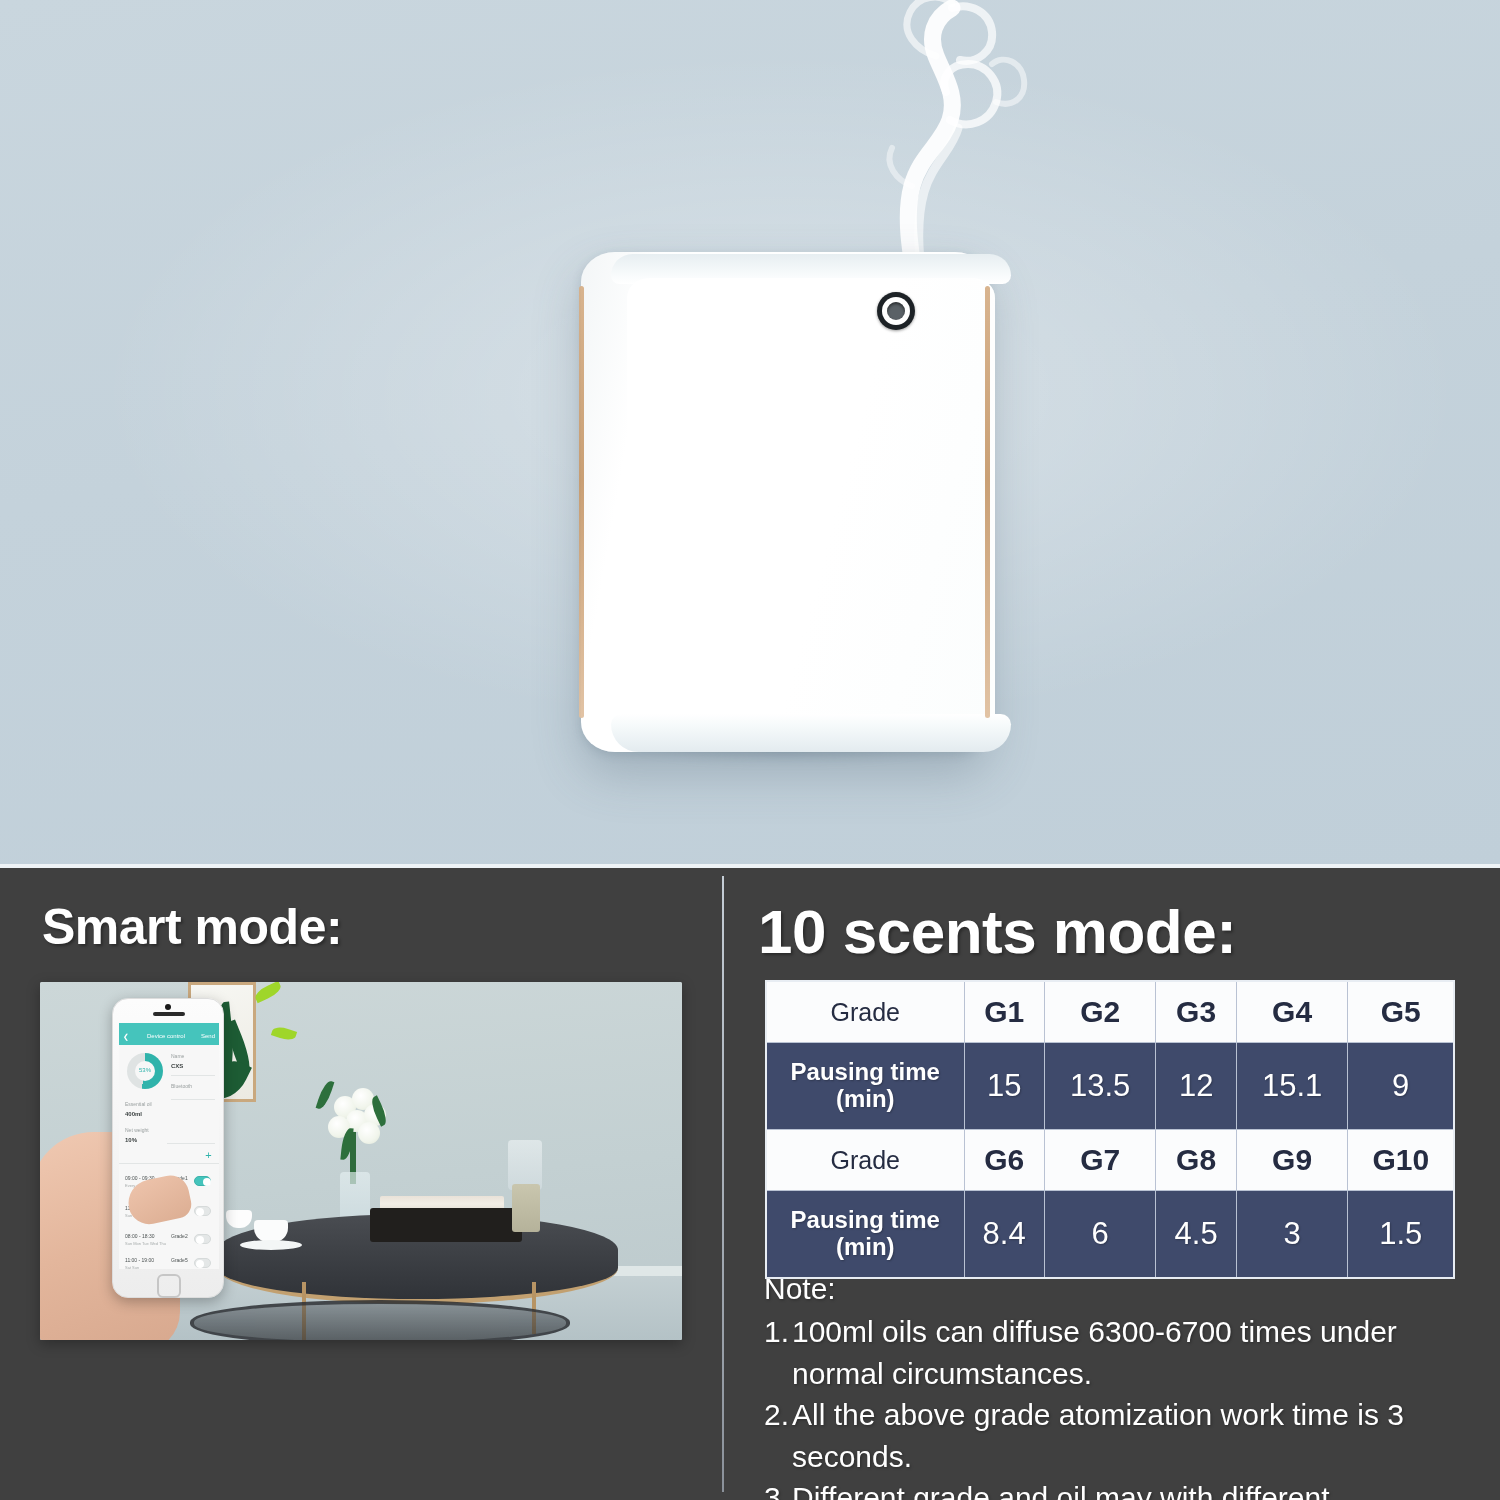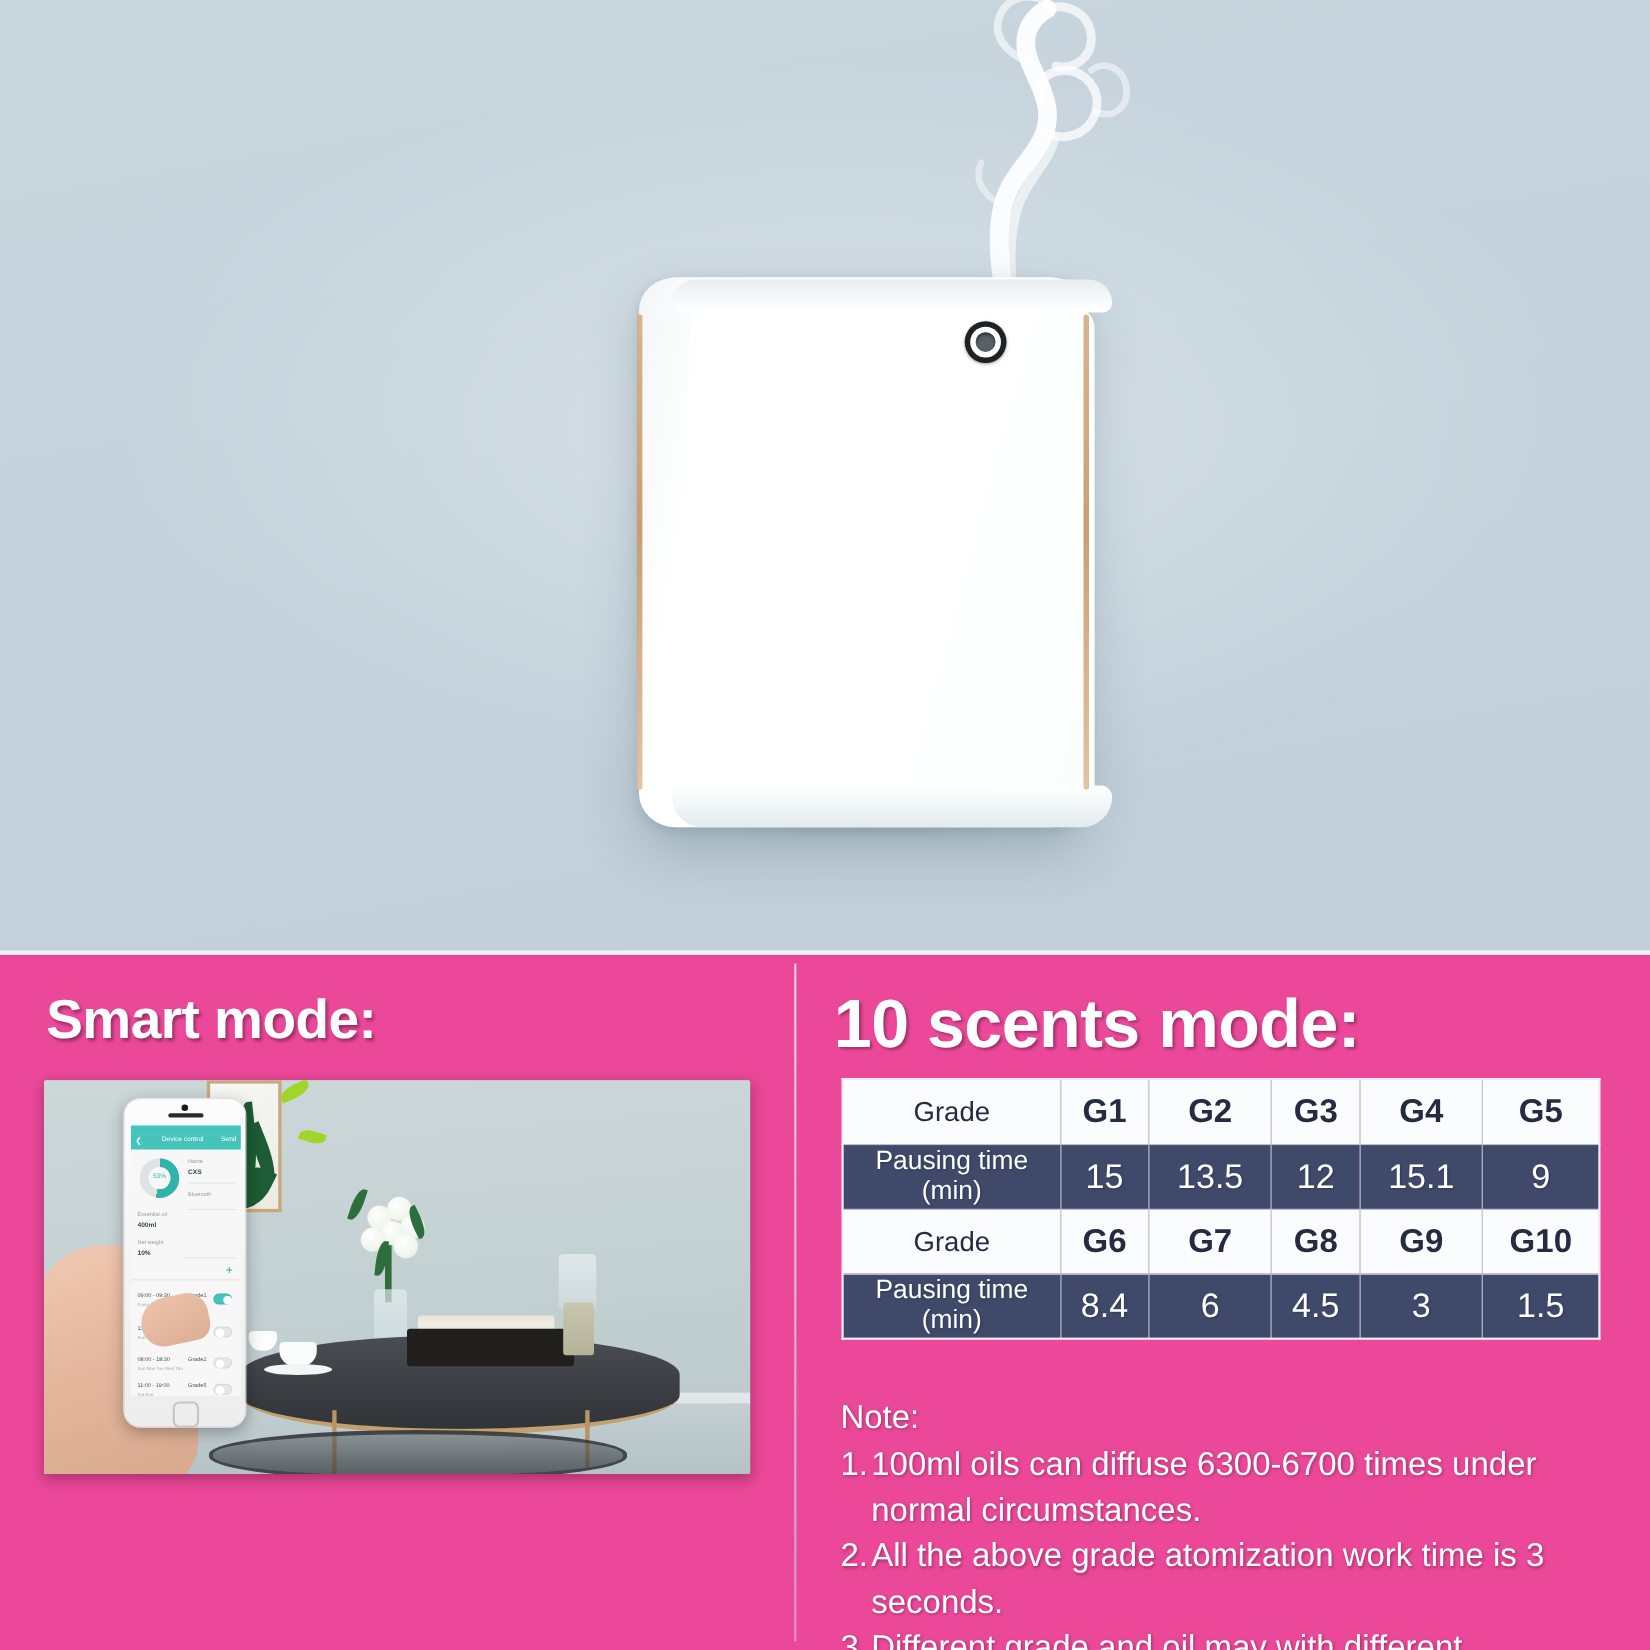--- a/index.html
+++ b/index.html
@@ -78,21 +78,21 @@
     filter:blur(5px);
   }
 
   
   .mist { position:absolute; left:800px; top:-20px; width:300px; height:320px; }
   .mist svg { width:100%; height:100%; }
 
   
   .panel {
     position:absolute; left:0; top:868px; width:1500px; height:632px;
-    background:#ec4899;
+    background:#404040;
   }
   .panel-topline{
     position:absolute; left:0; top:-4px; width:1500px; height:4px;
     background:#eef3f6;
   }
   .divider{
     position:absolute; left:722px; top:8px; width:2px; height:616px;
     background:linear-gradient(180deg, rgba(220,230,240,.85), rgba(200,212,228,.55));
   }
 
@@ -301,24 +301,24 @@
     border:2px solid #e8edf3;
   }
   table.grades td{
     border:1px solid #b9c2d3;
     text-align:center;
     vertical-align:middle;
     height:59px;
   }
   tr.light td{ background:#fbfcfd; color:#252c42; }
   tr.dark  td{ background:#3f4a6b; color:#ffffff; }
-  td.lbl{ width:198px; font-size:25px; font-weight:normal; padding:0 6px; line-height:1.12; }
+  td.lbl{ width:198px; font-size:25px; font-weight:normal; padding:16px 6px; line-height:1.12; }
   td.val{ font-size:30px; font-weight:bold; }
   tr.dark td.val{ font-weight:normal; font-size:31px; text-shadow:1px 1px 2px rgba(0,0,0,.25); }
-  tr.dark td.lbl{ font-size:24px; text-shadow:1px 1px 2px rgba(0,0,0,.25); }
+  tr.dark td.lbl{ font-size:24px; text-shadow:1px 1px 2px rgba(0,0,0,.25);font-weight:bold; }
   td.lbl span.sub{ display:block; font-size:24px; }
 
   .note{
     position:absolute; left:40px; top:400px; width:706px;
     color:#ffffff; font-size:30px; line-height:1.38;
     text-shadow:1px 1px 3px rgba(0,0,0,.35);
   }
   .note-title{ margin-bottom:2px; }
   .note-item{ display:flex; }
   .note-num{ width:28px; flex:0 0 28px; }

